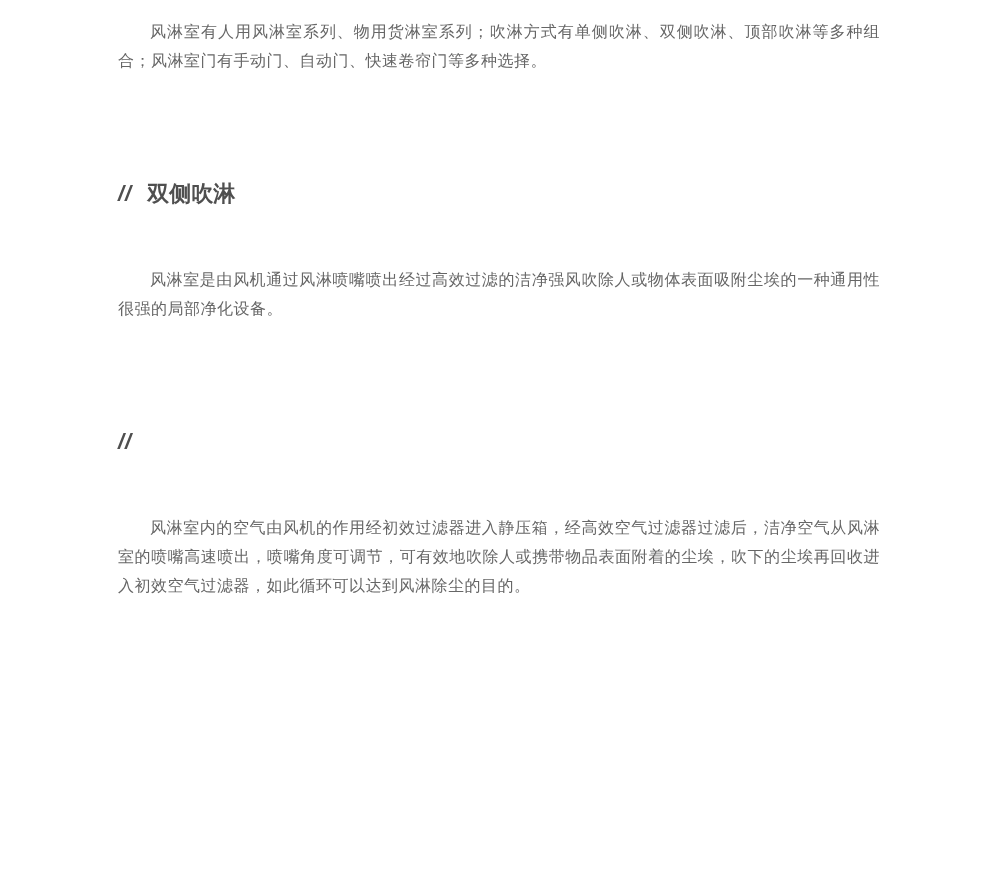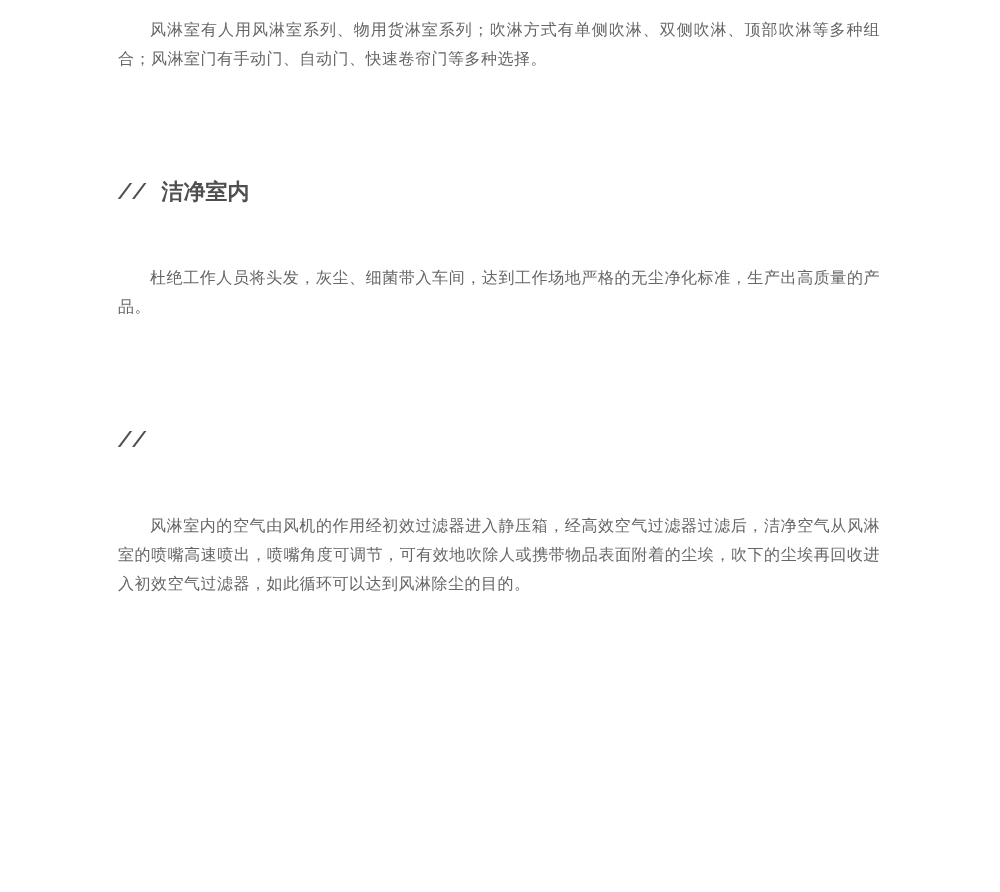--- a/index.html
+++ b/index.html
@@ -3,21 +3,21 @@
 <meta charset="utf-8">
 <style>
   * { margin: 0; padding: 0; box-sizing: border-box; }
   html, body { background: #ffffff; }
   .page {
     position: relative;
     width: 1000px;
     height: 892px;
     background: #ffffff;
     overflow: hidden;
-    font-family: Liberation Mono, monospace;
+    font-family: Liberation Sans, sans-serif;
   }
   .content {
     padding-top: 17px;
     margin-left: 118px;
     width: 762px;
   }
   p.body-para {
     font-size: 16px;
     line-height: 29px;
     color: #666666;
@@ -46,24 +46,24 @@
 </head>
 <body>
 
 <div class="page">
   <div class="content">
 
     <p class="body-para">风淋室有人用风淋室系列、物用货淋室系列；吹淋方式有单侧吹淋、双侧吹淋、顶部吹淋等多种组合；风淋室门有手动门、自动门、快速卷帘门等多种选择。</p>
 
     <h2 class="section-heading">
       <span class="slashes">//</span>
-      <span class="heading-text">洁净室内</span>
+      <span class="heading-text">双侧吹淋</span>
     </h2>
 
-    <p class="body-para">杜绝工作人员将头发，灰尘、细菌带入车间，达到工作场地严格的无尘净化标准，生产出高质量的产品。</p>
+    <p class="body-para">风淋室是由风机通过风淋喷嘴喷出经过高效过滤的洁净强风吹除人或物体表面吸附尘埃的一种通用性很强的局部净化设备。</p>
 
     <h2 class="section-heading">
       <span class="slashes">//</span>
     </h2>
 
     <p class="body-para">风淋室内的空气由风机的作用经初效过滤器进入静压箱，经高效空气过滤器过滤后，洁净空气从风淋室的喷嘴高速喷出，喷嘴角度可调节，可有效地吹除人或携带物品表面附着的尘埃，吹下的尘埃再回收进入初效空气过滤器，如此循环可以达到风淋除尘的目的。</p>
 
   </div>
 </div>
 

